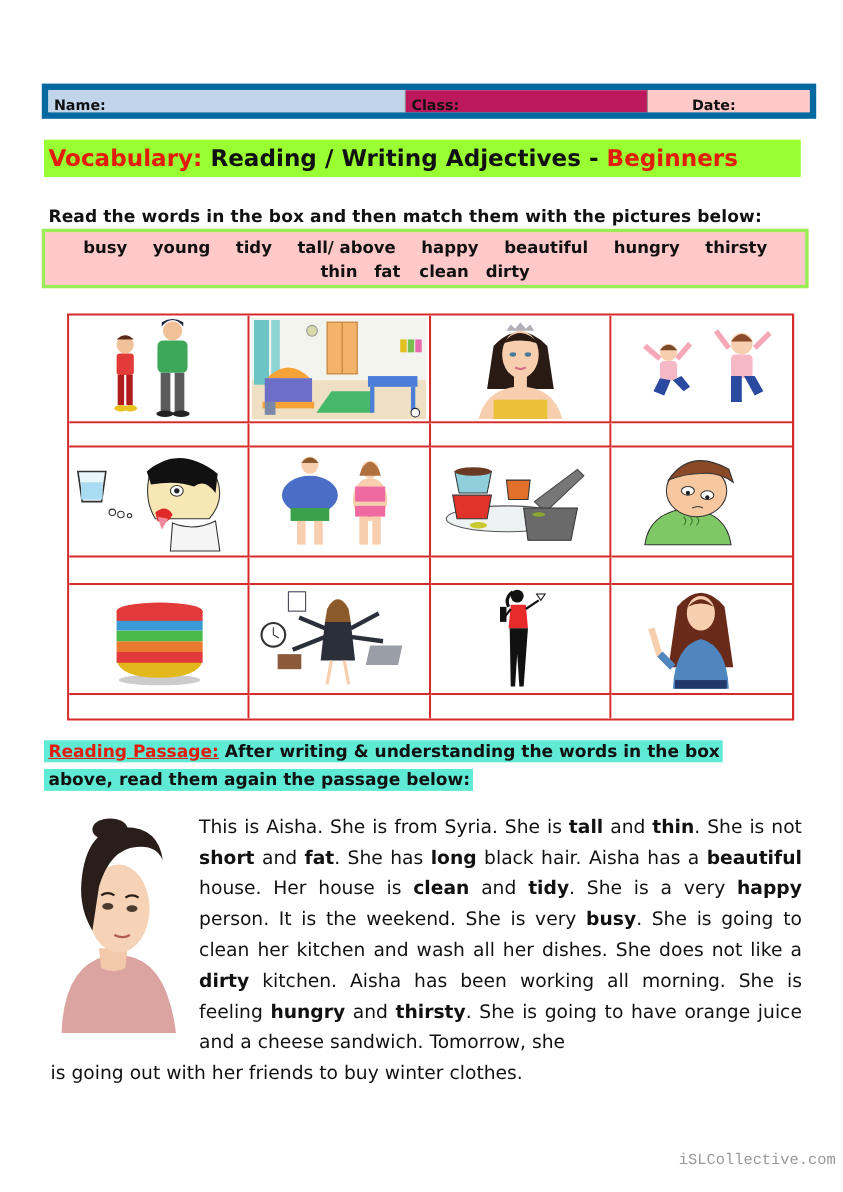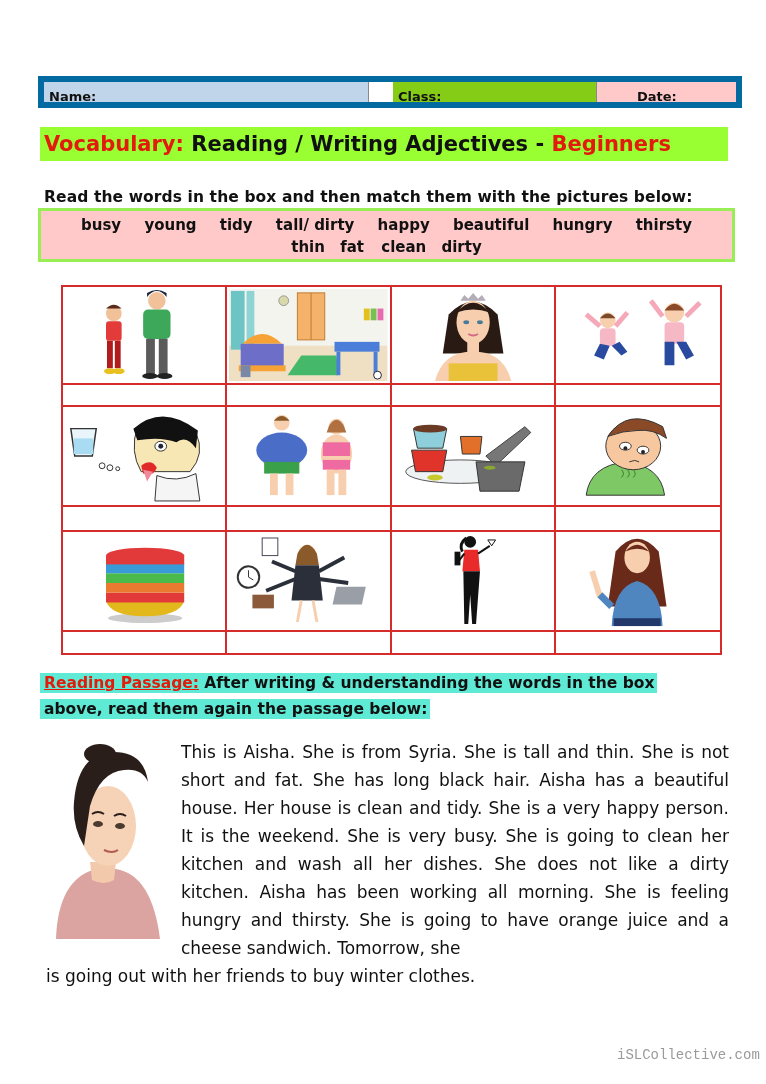--- a/index.html
+++ b/index.html
@@ -6,21 +6,21 @@
   body { width: 766px; height: 1084px; position: relative; overflow: hidden;
          font-family: "DejaVu Sans", sans-serif; color: #111; }
 
   
   .info-row { position: absolute; left: 38px; top: 76px; width: 704px; height: 32px;
               display: flex; border: 6px solid #0369a1; box-sizing: border-box; }
   .info-cell { height: 100%; box-sizing: border-box; padding-left: 5px;
                font-size: 13px; font-weight: bold; line-height: 30px; border-right: 1px solid #8a8a8a; }
   .info-cell:last-child { border-right: none; padding-left: 40px; }
   .info-name { width: 325px; background: #c0d4ea; }
-  .info-class { width: 204px; background: #84cc16; margin-left: 24px; }
+  .info-class { width: 220px; background: #be185d; }
   .info-date { flex: 1; background: #ffc9c9; }
 
   
   .title-bar { position: absolute; left: 40px; top: 127px; width: 688px; height: 34px;
                background: #99ff33; box-sizing: border-box; padding-left: 4px;
                font-size: 21px; font-weight: bold; line-height: 34px; white-space: nowrap; }
   .red { color: #e21b0c; }
 
   .instruction { position: absolute; left: 44px; top: 188px; font-size: 15.5px; font-weight: bold;
                  white-space: nowrap; letter-spacing: 0.1px; }
@@ -47,21 +47,21 @@
   .reading-heading { position: absolute; left: 40px; top: 670px; font-size: 15.5px; font-weight: bold;
                      line-height: 26px; }
   .hl { background: #5eead4; padding: 1px 3px 1px 4px; }
   .reading-label { color: #e21b0c; text-decoration: underline; }
 
   
   .portrait { position: absolute; left: 36px; top: 742px; width: 132px; height: 197px; }
   .passage { position: absolute; left: 181px; top: 738px; width: 548px; font-size: 17px;
              line-height: 28px; text-align: justify; }
   .passage-tail { position: absolute; left: 46px; top: 962px; font-size: 17px; line-height: 28px; white-space: nowrap; }
-  .passage b, .passage-tail b { font-weight: normal; }
+  .passage b, .passage-tail b { font-weight: bold; }
 
   .watermark { position: absolute; left: 617px; top: 1047px; font-family: Liberation Mono, monospace;
                font-size: 14px; color: #9a9a9a; }
 </style>
 </head>
 <body>
 
 <div class="info-row">
   <div class="info-cell info-name">
     <span>Name:</span>
@@ -78,21 +78,21 @@
   <span class="red">Vocabulary:</span><span> Reading / Writing Adjectives - </span><span class="red">Beginners</span>
 </div>
 
 <div class="instruction">Read the words in the box and then match them with the pictures below:</div>
 
 <div class="word-box">
   <div class="word-line">
     <span class="word">busy</span>
     <span class="word">young</span>
     <span class="word">tidy</span>
-    <span class="word">tall/ dirty</span>
+    <span class="word">tall/ above</span>
     <span class="word">happy</span>
     <span class="word">beautiful</span>
     <span class="word">hungry</span>
     <span class="word">thirsty</span>
   </div>
   <div class="word-line">
     <span class="word" style="margin:0 4px">thin</span>
     <span class="word" style="margin:0 6px">fat</span>
     <span class="word" style="margin:0 6px">clean</span>
     <span class="word" style="margin:0 4px">dirty</span>

